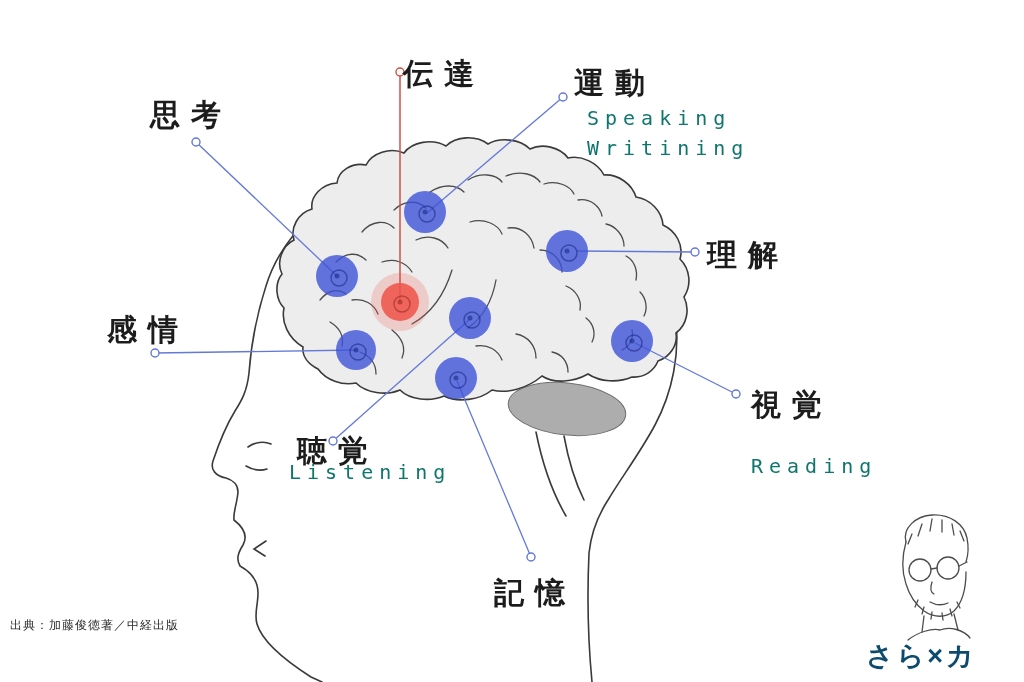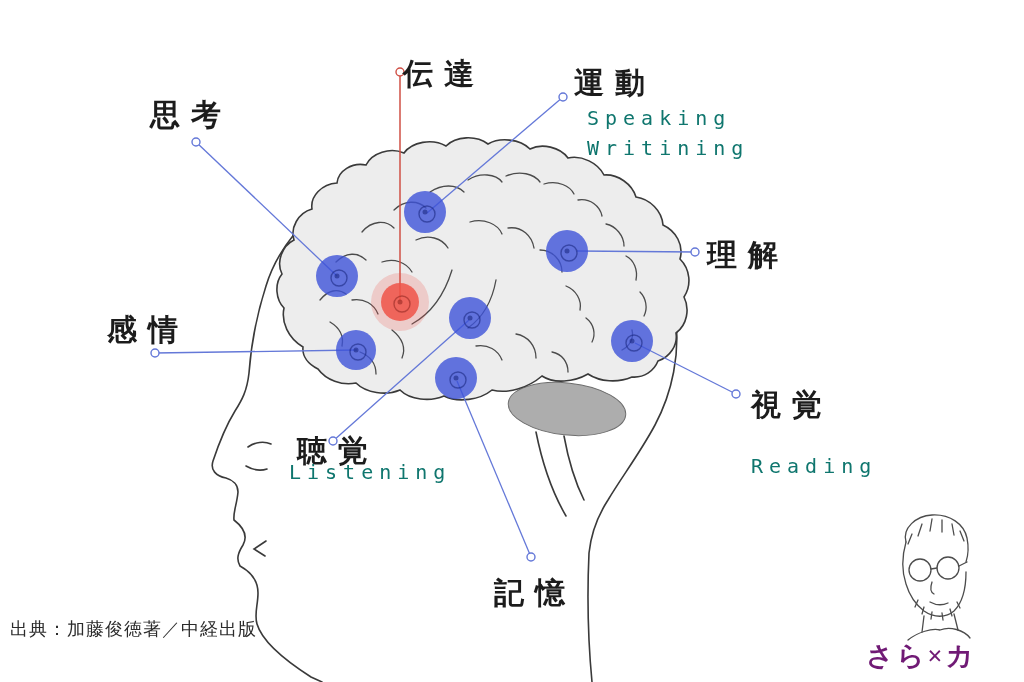--- a/index.html
+++ b/index.html
@@ -26,34 +26,34 @@
     font-weight:400;
     color:#0f766e;
     font-size:20px;
     letter-spacing:6px;
     line-height:1;
     white-space:nowrap;
   }
   .source-line{
     position:absolute;
     font-family:"DejaVu Sans", sans-serif;
-    font-size:18px;
+    font-size:12px;
     color:#2b2b2b;
     letter-spacing:1px;
     line-height:1.2;
     white-space:nowrap;
   }
   .logo{
     position:absolute;
     left:866px;top:638px;
-    font-family:Liberation Serif, serif;
+    font-family:Liberation Sans, sans-serif;
     font-weight:700;
     font-size:27px;
     letter-spacing:3px;
-    color:#701a75;
+    color:#0c4a6e;
     white-space:nowrap;
   }
   svg{position:absolute;left:0;top:0;}
 </style>
 </head>
 <body>
 
 <div id="stage">
 
   <svg width="1024" height="682" viewBox="0 0 1024 682">

